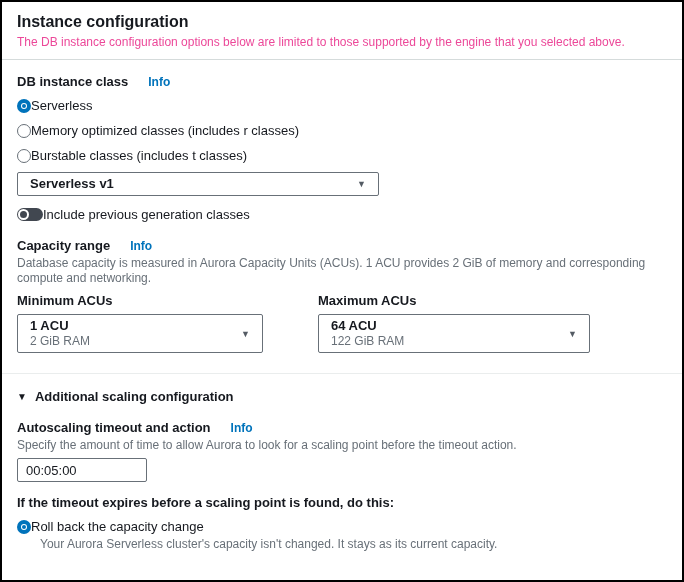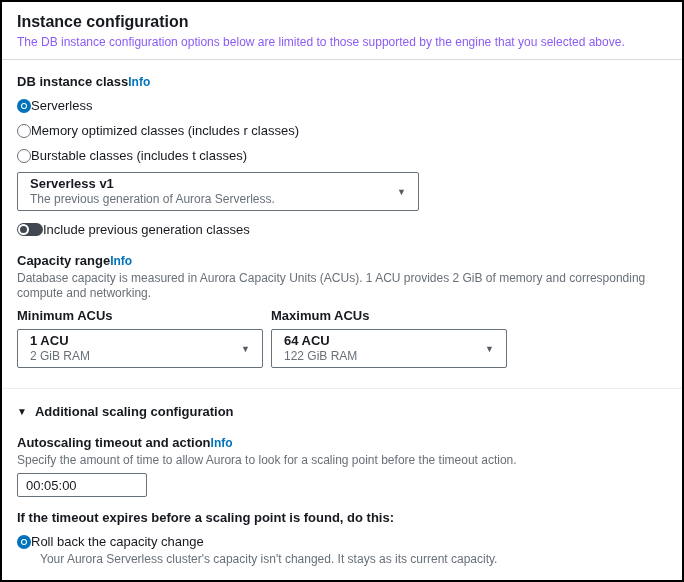--- a/index.html
+++ b/index.html
@@ -3,54 +3,54 @@
 <meta charset="utf-8">
 <style>
   html,body { margin:0; padding:0; background:#fff; }
   .frame {
     width:684px; height:582px; box-sizing:border-box;
     border:2px solid #000; background:#fff; overflow:hidden;
     font-family:"Liberation Sans", sans-serif; color:#16191f;
   }
   .header { padding:10px 7px 9px 15px; border-bottom:1px solid #d5dbdb; }
   .title { font-size:16px; font-weight:bold; line-height:20px; }
-  .subtitle { font-size:12px; color:#8b5cf6; margin-top:3px; line-height:15px; }
+  .subtitle { font-size:12px; color:#ec4899; margin-top:3px; line-height:15px; }
   .body { padding:0 15px; }
 
-  .field-label { display:flex; align-items:baseline; gap:0; font-size:13px; font-weight:bold; }
+  .field-label { display:flex; align-items:baseline; gap:20px; font-size:13px; font-weight:bold; }
   .info-link { font-size:12px; color:#0073bb; font-weight:bold; cursor:pointer; }
   .mt14 { margin-top:14px; }
   .mt16 { margin-top:16px; }
   .desc-line { font-size:12px; color:#687078; line-height:15px; margin-top:3px; }
 
   .radio-row { display:flex; align-items:center; gap:0; margin-top:9px; font-size:13px; line-height:16px; }
   .radio { width:14px; height:14px; box-sizing:border-box; border-radius:50%;
            border:1px solid #687078; background:#fff; flex:none; position:relative; }
   .radio.checked { border:4px solid #0073bb; }
   .radio.checked::after { content:''; position:absolute; left:50%; top:50%;
            width:4px; height:4px; margin:-2px 0 0 -2px; border-radius:50%; background:#0073bb; }
 
   .select { border:1px solid #687078; border-radius:2px; background:#fff;
             display:flex; align-items:center; justify-content:space-between;
             padding:3px 12px; box-sizing:border-box; cursor:pointer; }
-  .select-main { margin-top:8px; width:402px; }
+  .select-main { margin-top:8px; width:362px; }
   .select-value { font-size:13px; font-weight:bold; line-height:16px; }
   .select-desc { font-size:12px; color:#687078; line-height:15px; }
   .caret { color:#545b64; font-size:9px; flex:none; margin-left:8px; }
 
   .toggle-row { display:flex; align-items:center; margin-top:11px; font-size:13px; }
   .toggle { width:26px; height:13px; border-radius:7px; background:#414750; position:relative; flex:none; cursor:pointer; }
   .toggle::after { content:''; position:absolute; left:1px; top:1px; width:11px; height:11px;
                    box-sizing:border-box; border-radius:50%; background:#414750; border:2px solid #fff; }
 
   .cols { display:flex; gap:8px; margin-top:7px; }
   .col .col-label { font-size:13px; font-weight:bold; line-height:16px; }
   .col .select { margin-top:5px; }
   .col-min { width:246px; }
-  .col-max { width:236px; }
+  .col-max { width:272px;margin-left:47px; }
 
   .divider { border:none; border-top:1px solid #eaeded; margin:20px -15px 0 -15px; }
 
   .expander { display:flex; align-items:center; gap:8px; margin-top:15px;
               font-size:13px; font-weight:bold; cursor:pointer; }
   .expander .tri { font-size:10px; color:#16191f; }
 
   .text-input { display:block; margin-top:5px; width:130px; height:24px; box-sizing:border-box;
                 border:1px solid #687078; border-radius:2px; padding:0 8px;
                 font-size:13px; color:#16191f; font-family:"Liberation Sans", sans-serif; }
@@ -87,21 +87,20 @@
       <span>Memory optimized classes (includes r classes)</span>
     </div>
     <div class="radio-row">
       <span class="radio"></span>
       <span>Burstable classes (includes t classes)</span>
     </div>
 
     <div class="select select-main">
       <div>
         <div class="select-value">Serverless v1</div>
-        <div class="select-desc">The previous generation of Aurora Serverless.</div>
       </div>
       <span class="caret">▼</span>
     </div>
 
     <div class="toggle-row">
       <span class="toggle"></span>
       <span>Include previous generation classes</span>
     </div>
 
     <div class="field-label mt16">

